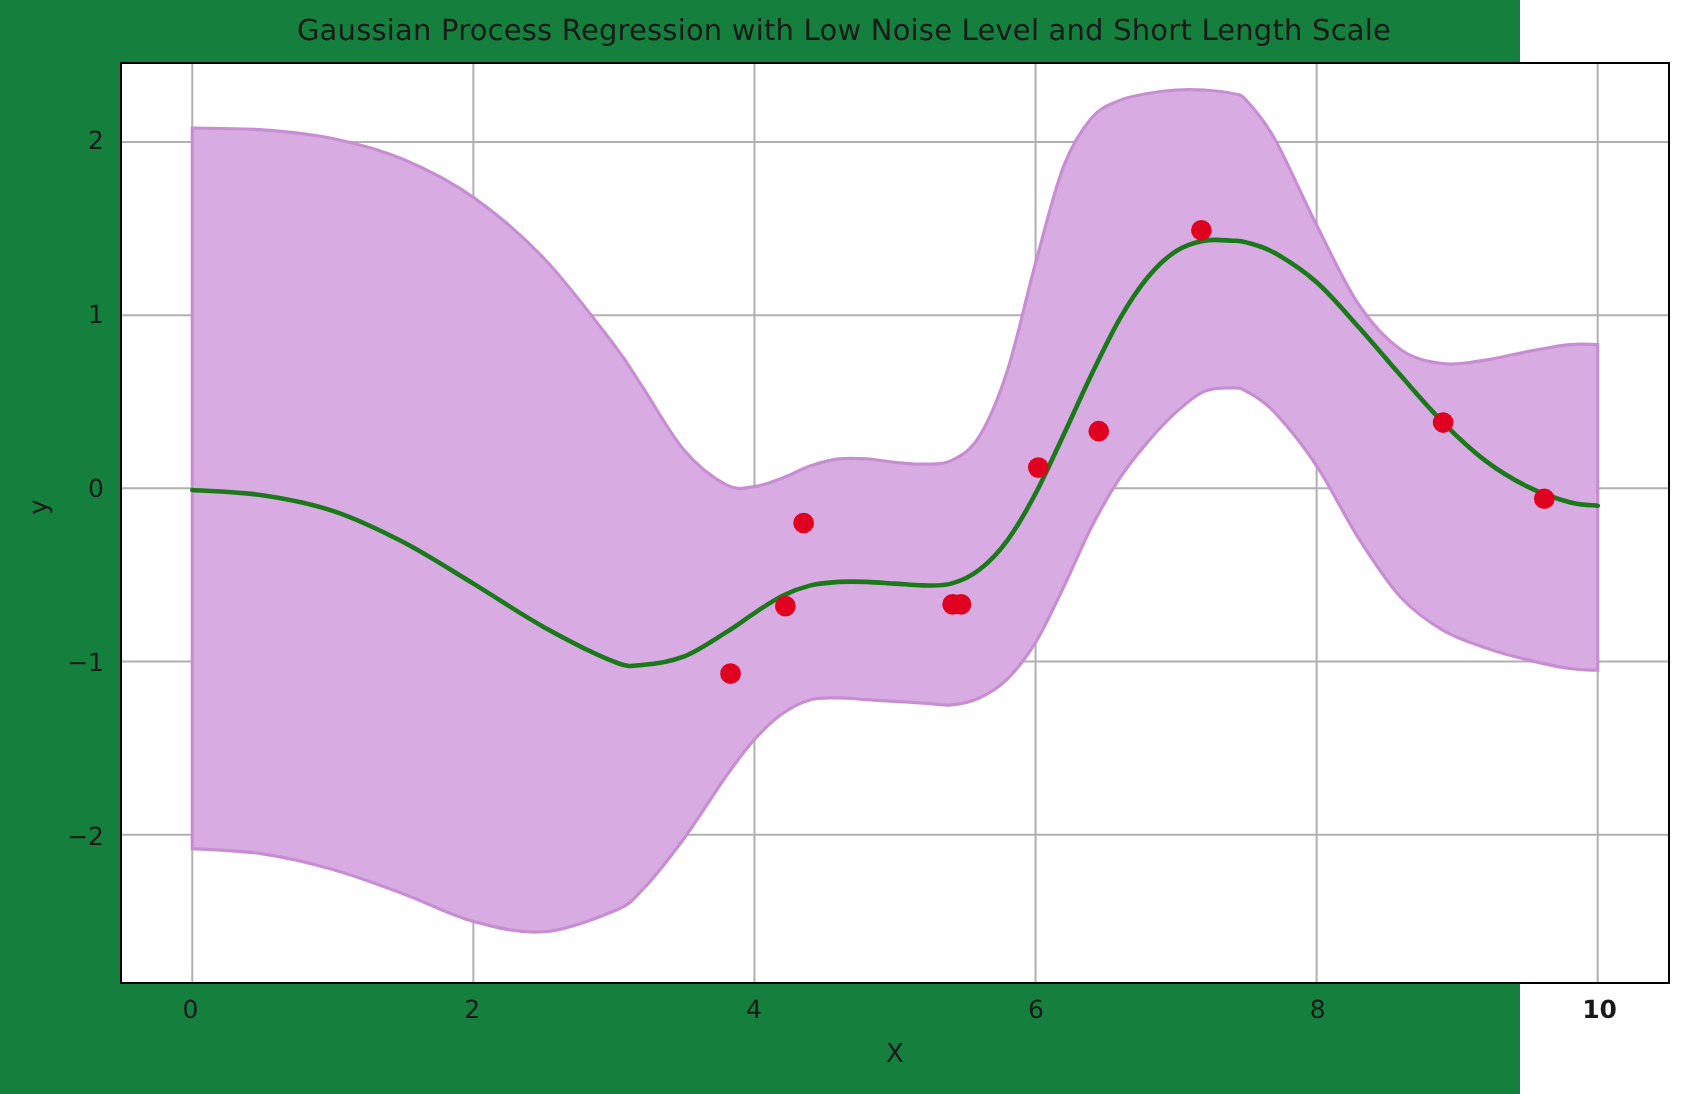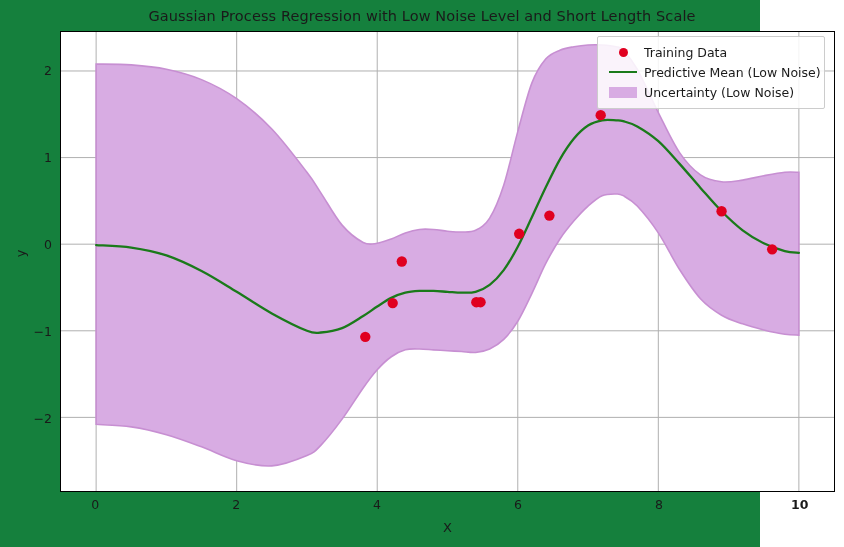--- a/index.html
+++ b/index.html
@@ -114,34 +114,14 @@
       <div class="xtick-label" style="left: 176.136px;">2</div>
       <div class="xtick-label" style="left: 317.045px;">4</div>
       <div class="xtick-label" style="left: 457.955px;">6</div>
       <div class="xtick-label" style="left: 598.864px;">8</div>
       <div class="xtick-label" style="left: 739.773px; font-weight: bold;">10</div>
     </div>
 
   <div id="xlabel">X</div>
   <div id="ylabel">y</div>
 
-  <div id="legend">
-    <div class="legend-row">
-      <span class="legend-key">
-          <span class="key-dot"></span>
-        </span>
-      <span class="legend-text">Training Data</span>
-    </div>
-    <div class="legend-row">
-      <span class="legend-key">
-          <span class="key-line"></span>
-        </span>
-      <span class="legend-text">Predictive Mean (Low Noise)</span>
-    </div>
-    <div class="legend-row">
-      <span class="legend-key">
-          <span class="key-patch"></span>
-        </span>
-      <span class="legend-text">Uncertainty (Low Noise)</span>
-    </div>
-  </div>
 
 </div>
 
 </body></html>

